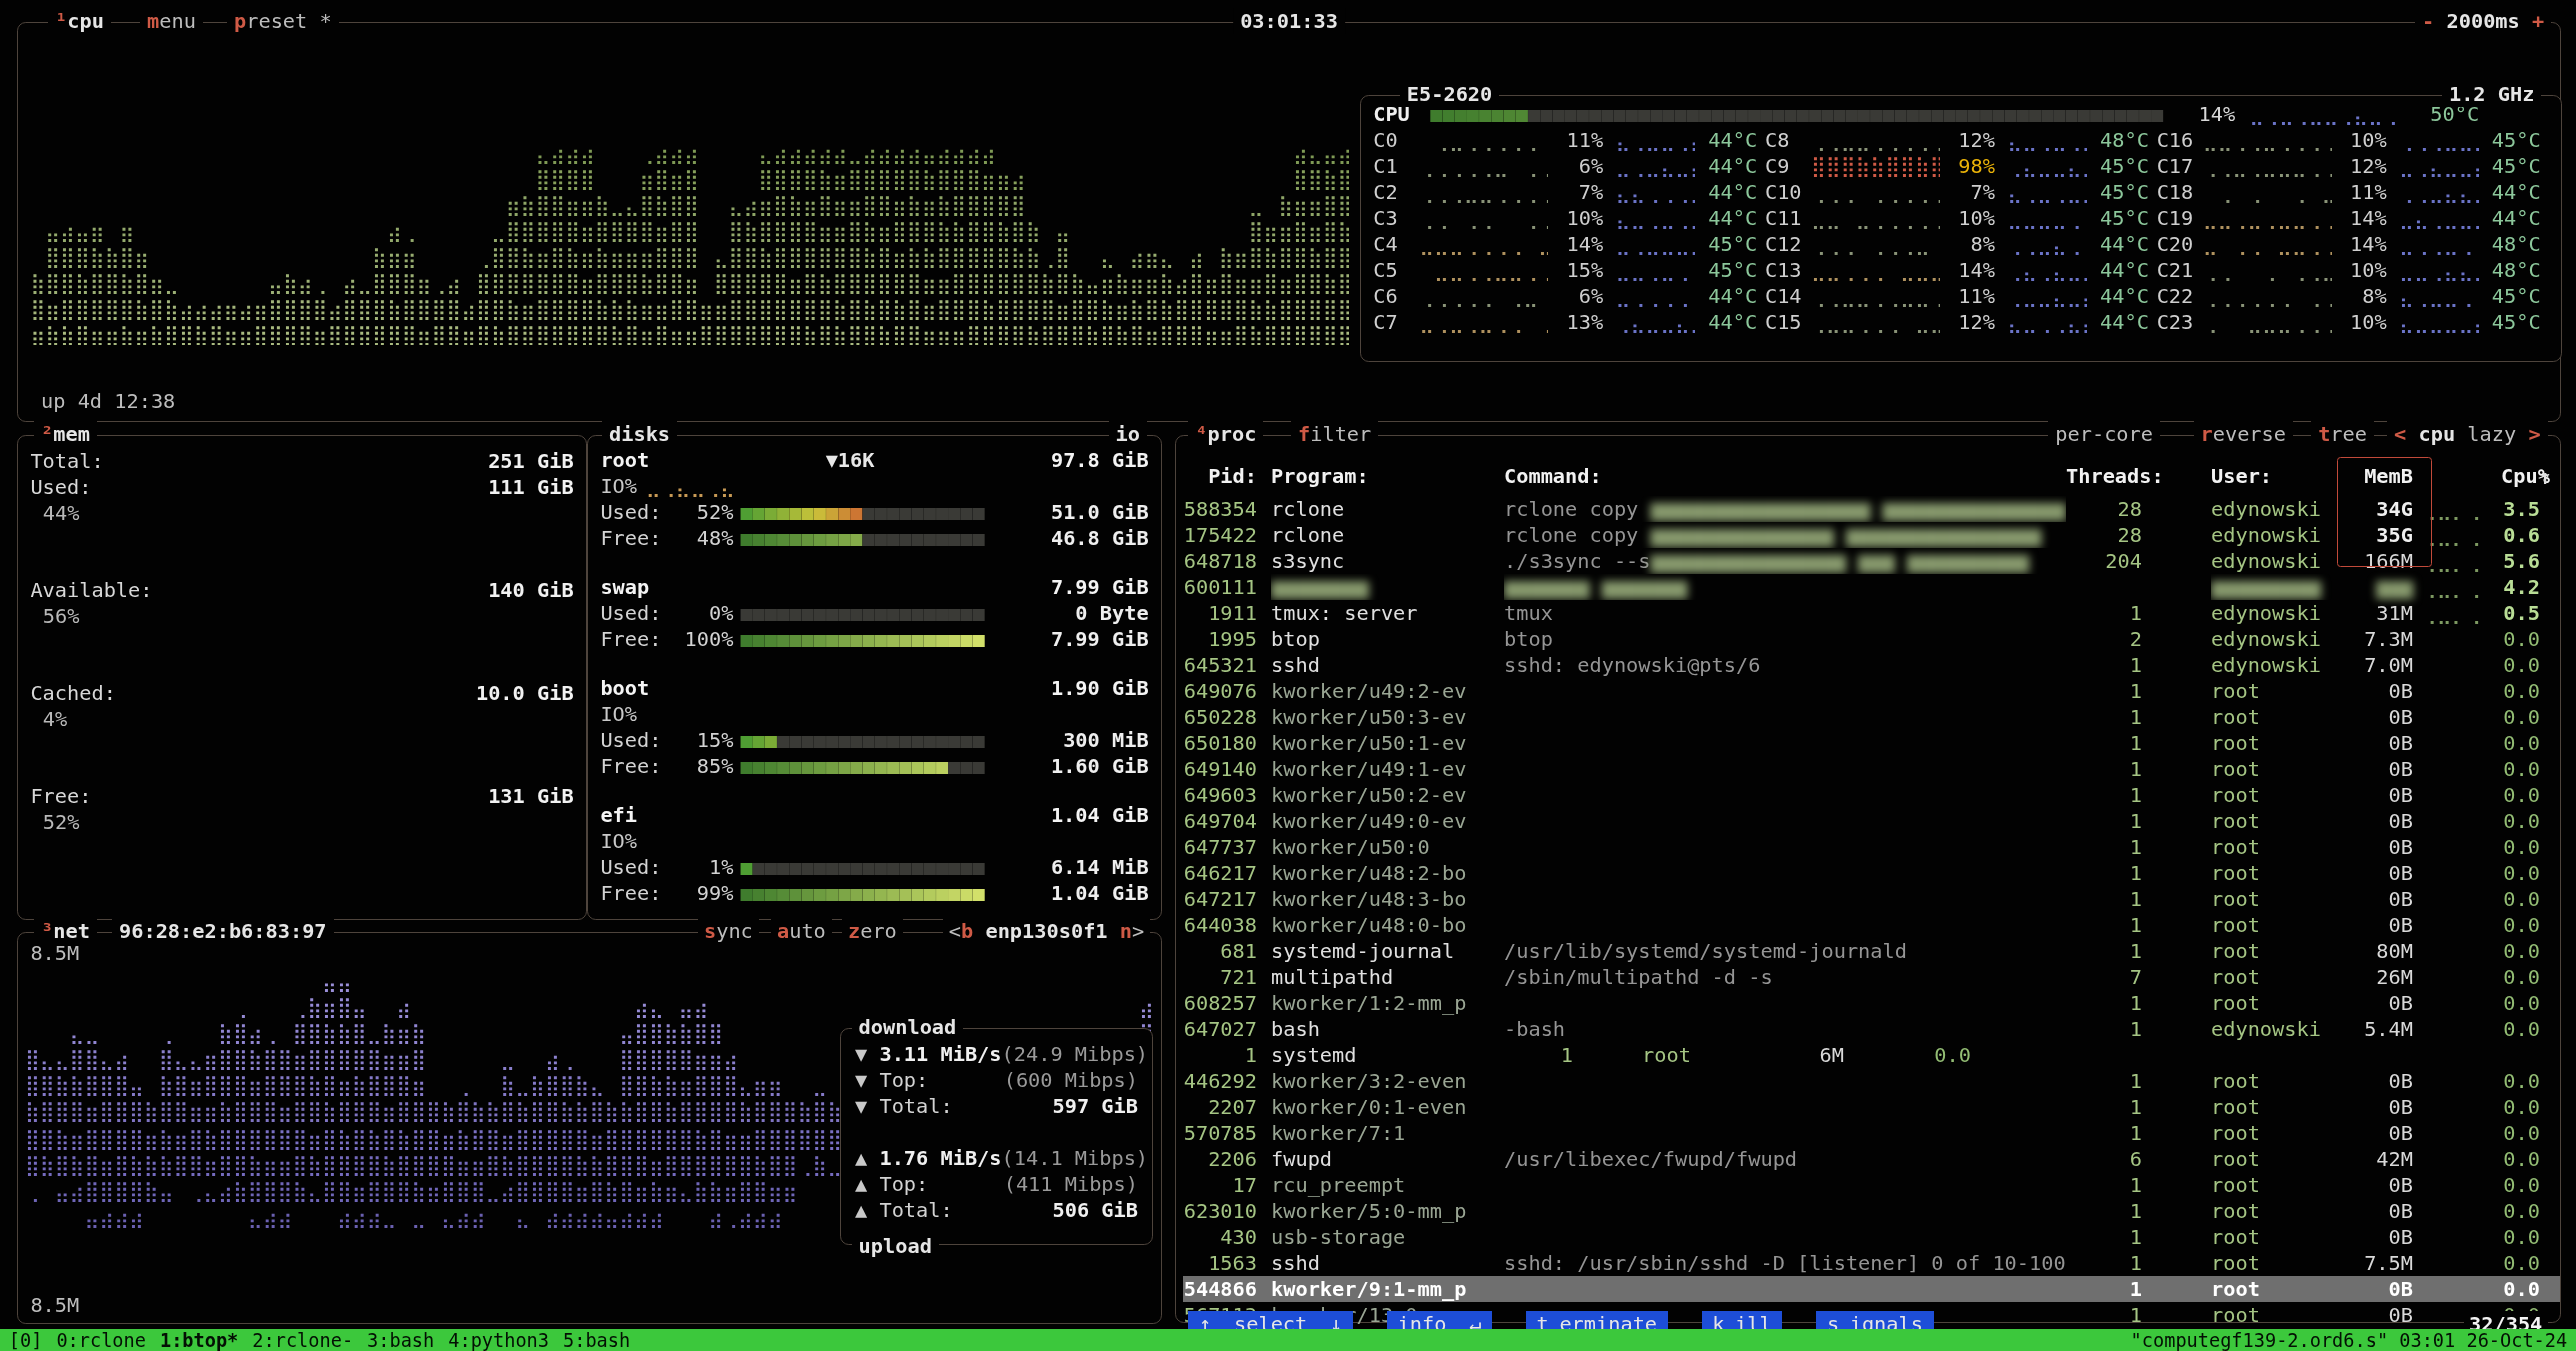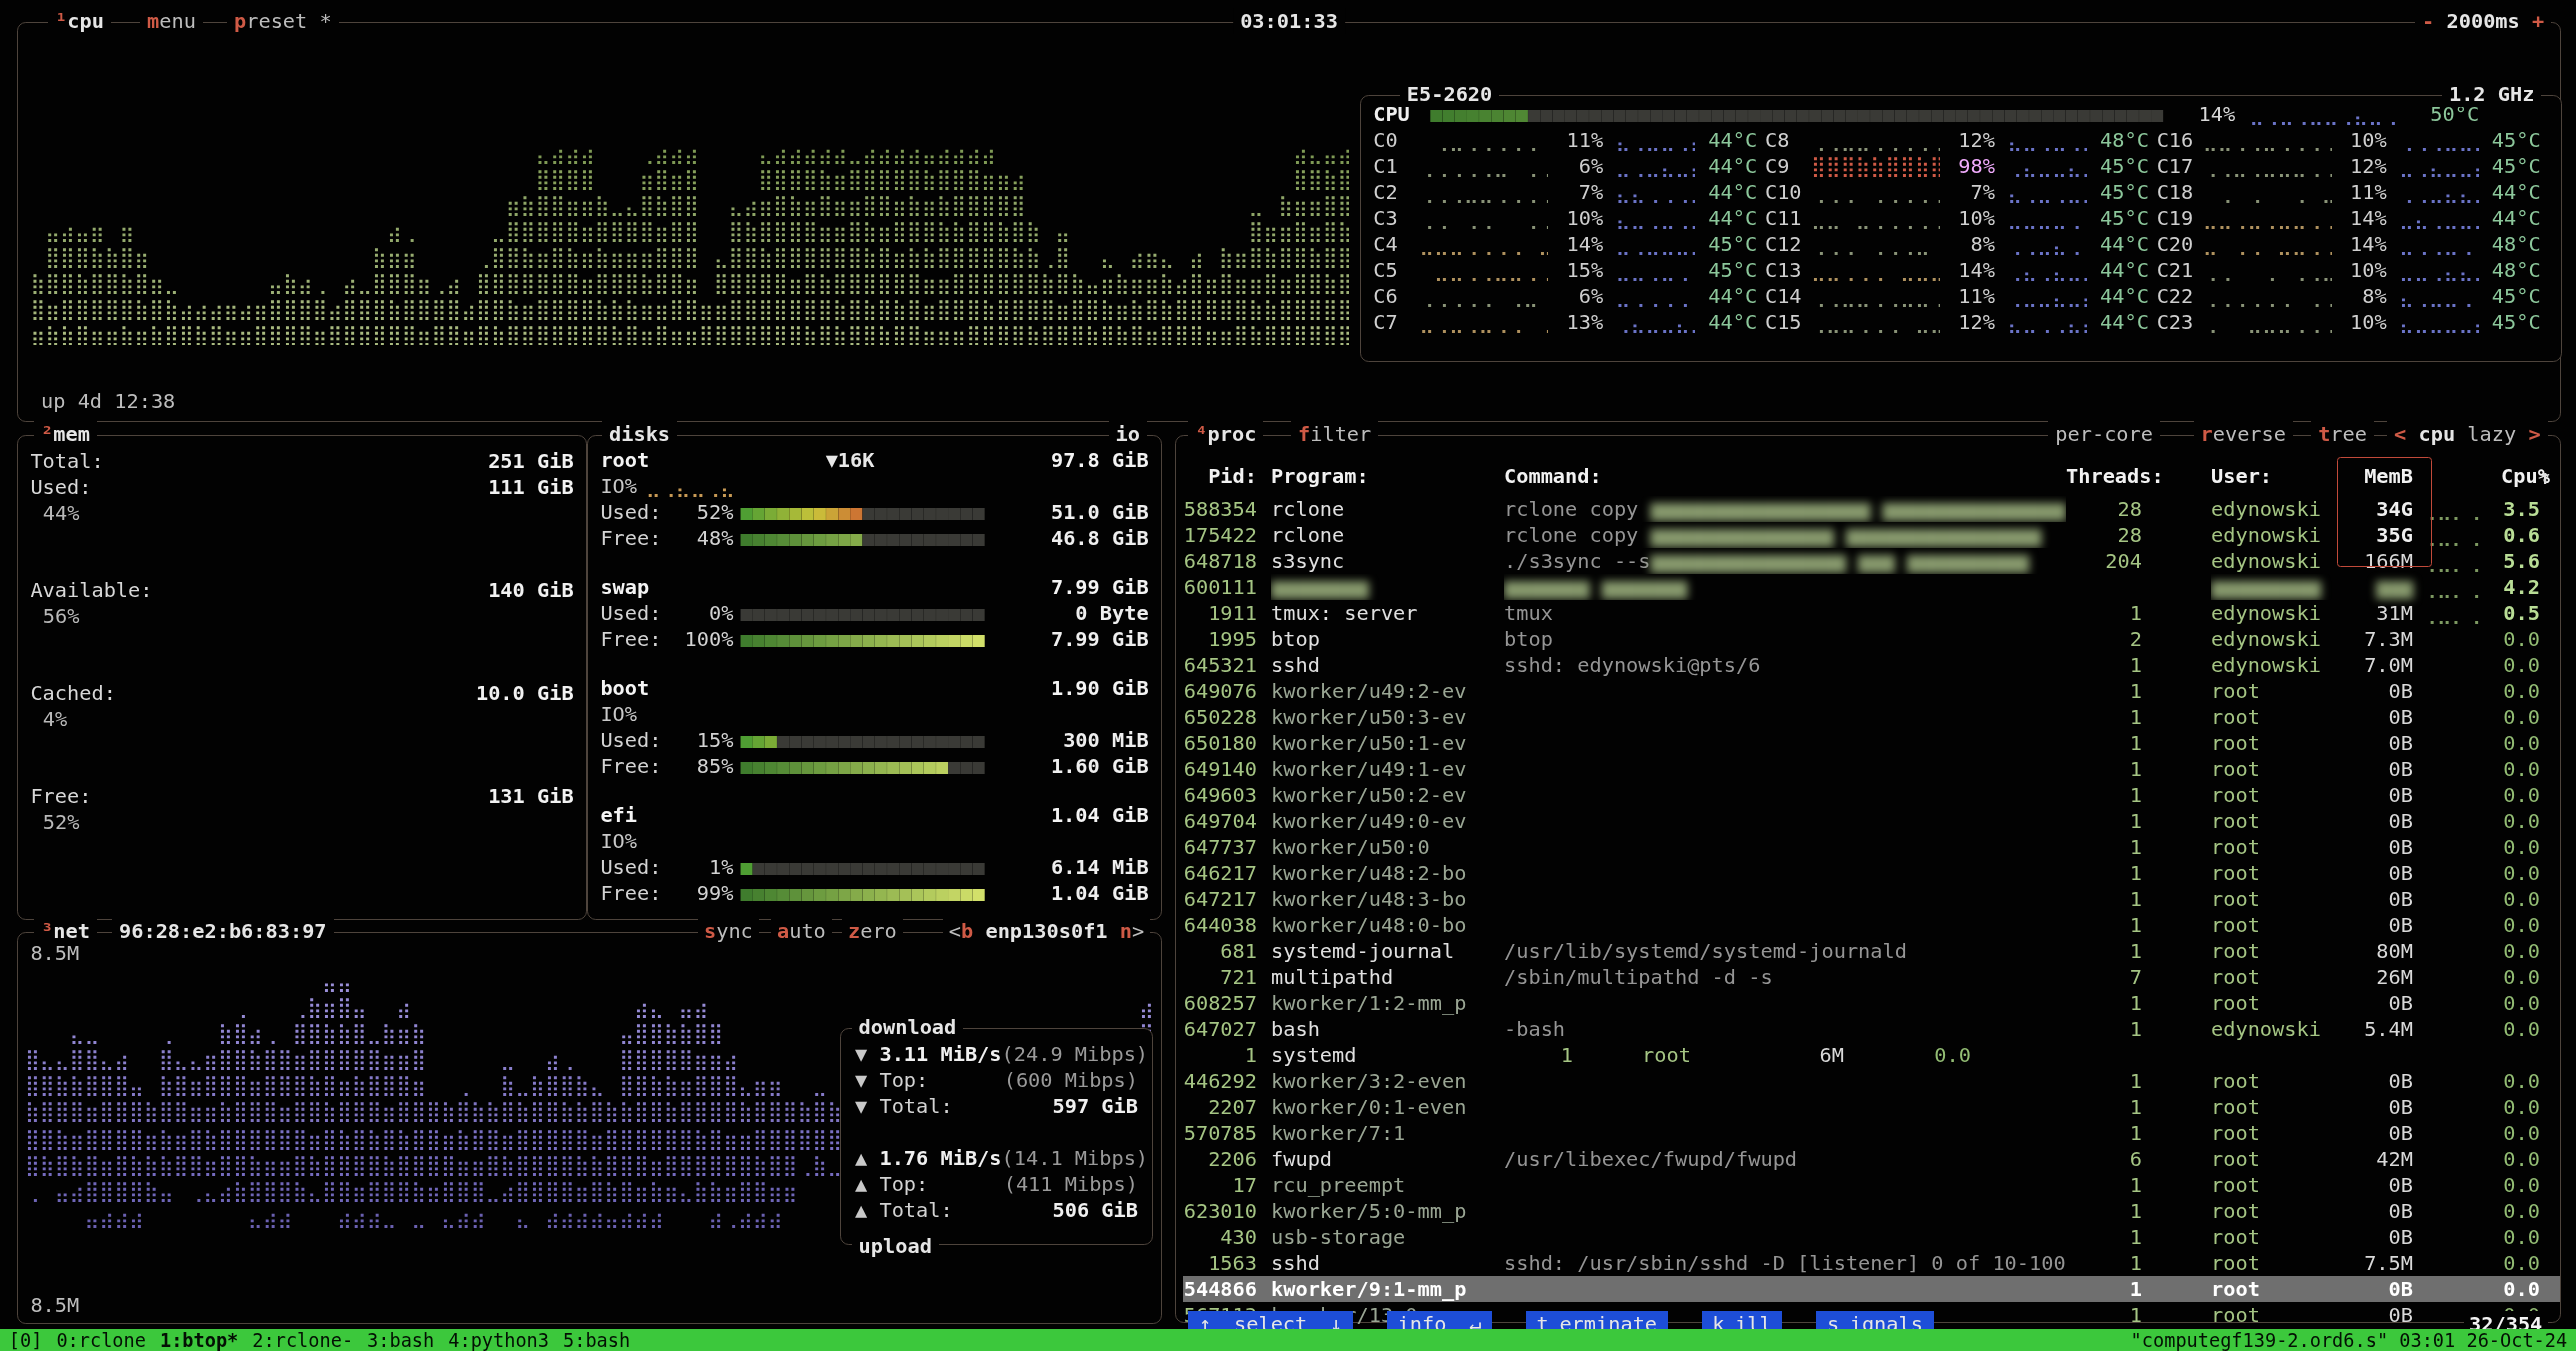--- a/index.html
+++ b/index.html
@@ -32,21 +32,21 @@
   .cpuhead .cbar{width:741px;overflow:hidden;white-space:nowrap;letter-spacing:0}
   .cpuhead .cpct{width:64px;text-align:right;color:#d8d8d8}
   .cpuhead .ctg{width:168px;overflow:hidden;color:#6b74c8;padding-left:14px}
   .cpuhead .ctemp{width:76px;text-align:right;color:#8cc79b}
   #coregrid{display:grid;grid-template-columns:repeat(3,1fr);grid-template-rows:repeat(8,26px);grid-auto-flow:column}
   .core-cell{display:flex;align-items:center;height:26px;white-space:pre}
   .core-name{width:46px;color:#cfcfcf}
   .core-graph{width:129px;overflow:hidden;color:#8a9478}
   .core-graph.mid{color:#b0925f}.core-graph.hot{color:#cf5a46}
   .core-pct{width:55px;text-align:right;color:#cfcfcf}
-  .core-pct.hot{color:#f0abfc}
+  .core-pct.hot{color:#eab308}
   .temp-graph{width:92px;overflow:hidden;color:#6b74c8;padding-left:12.4px}
   .core-temp{width:62px;text-align:right;color:#8cc79b}
   #loadrow{display:flex;justify-content:flex-end;gap:39px;height:26px;align-items:center;padding-right:23px}
   #loadrow .lbl{color:#cfcfcf}
 
   
   #mem-box{left:17px;top:435px;width:570px;height:485px;padding:12.4px 12.4px 0 12.4px}
   #mem-box .val{font-weight:bold;color:#f2f2f2}
   #mem-box .pct{color:#b9b9b9;padding-left:12.4px}
   .memgraph{height:51px}

